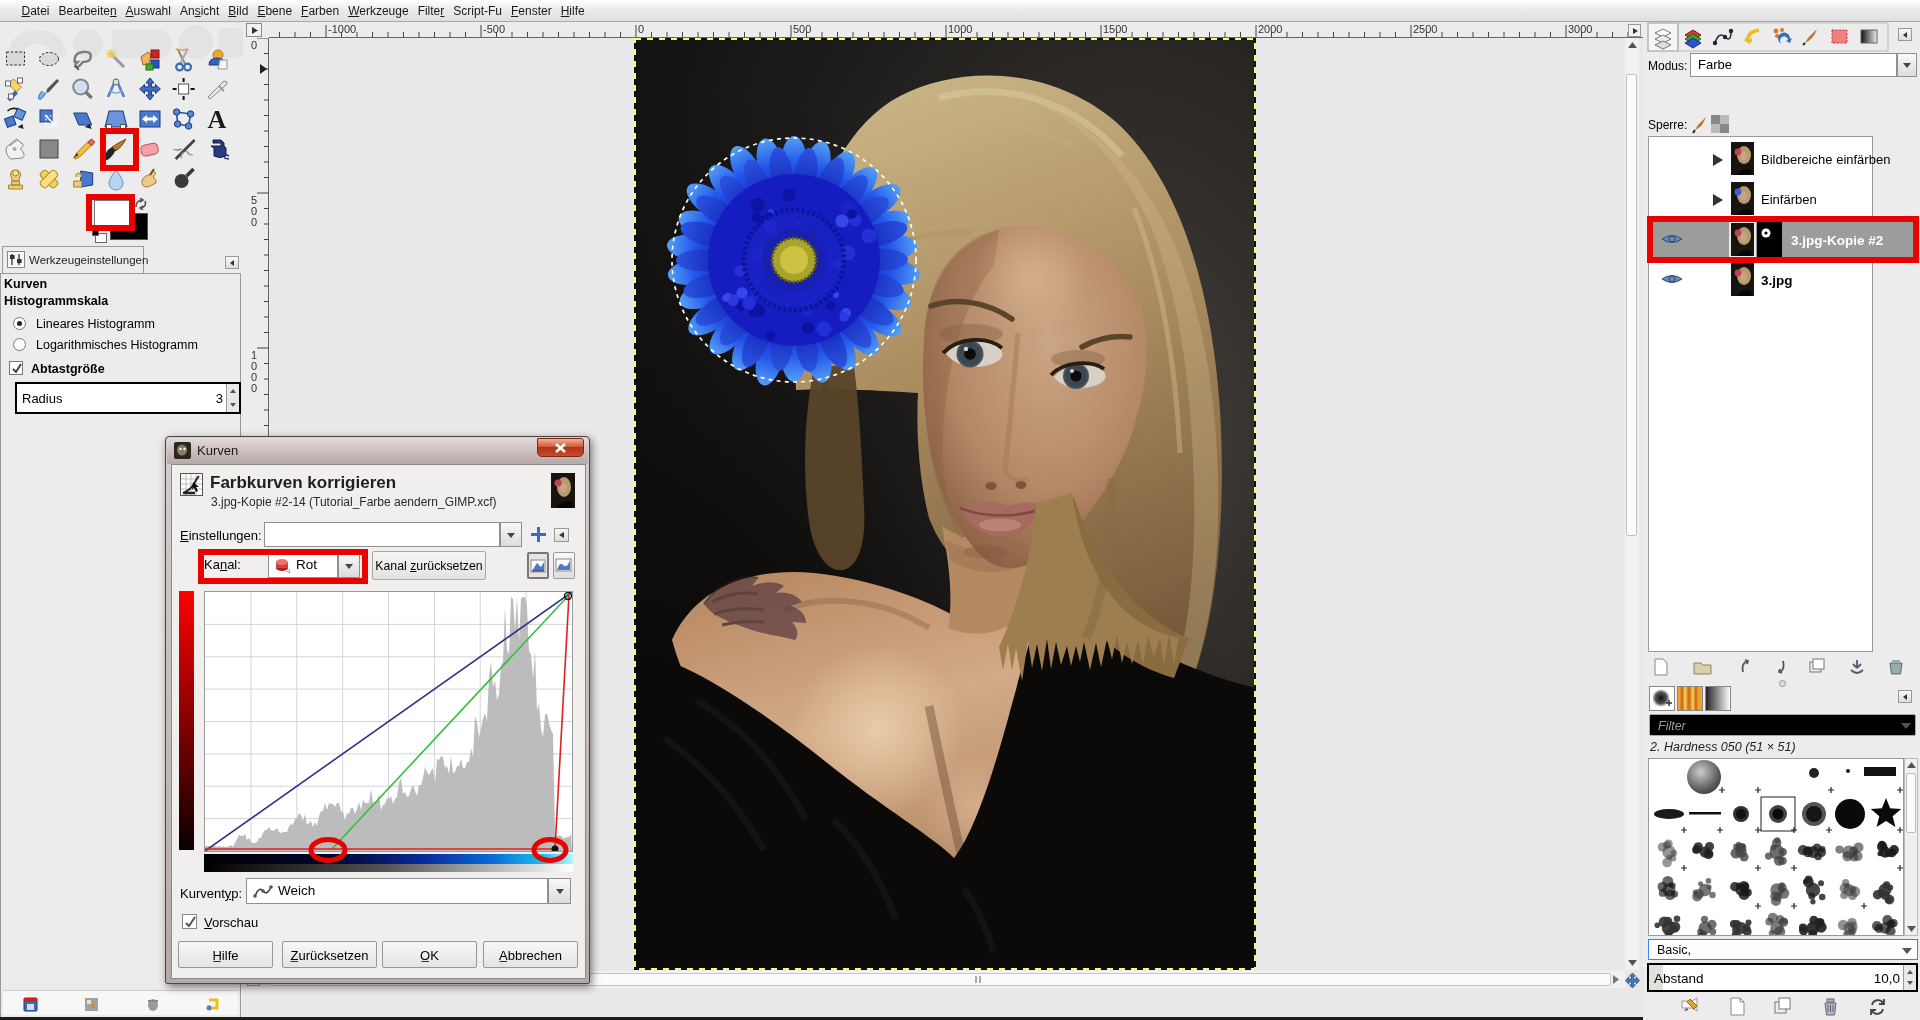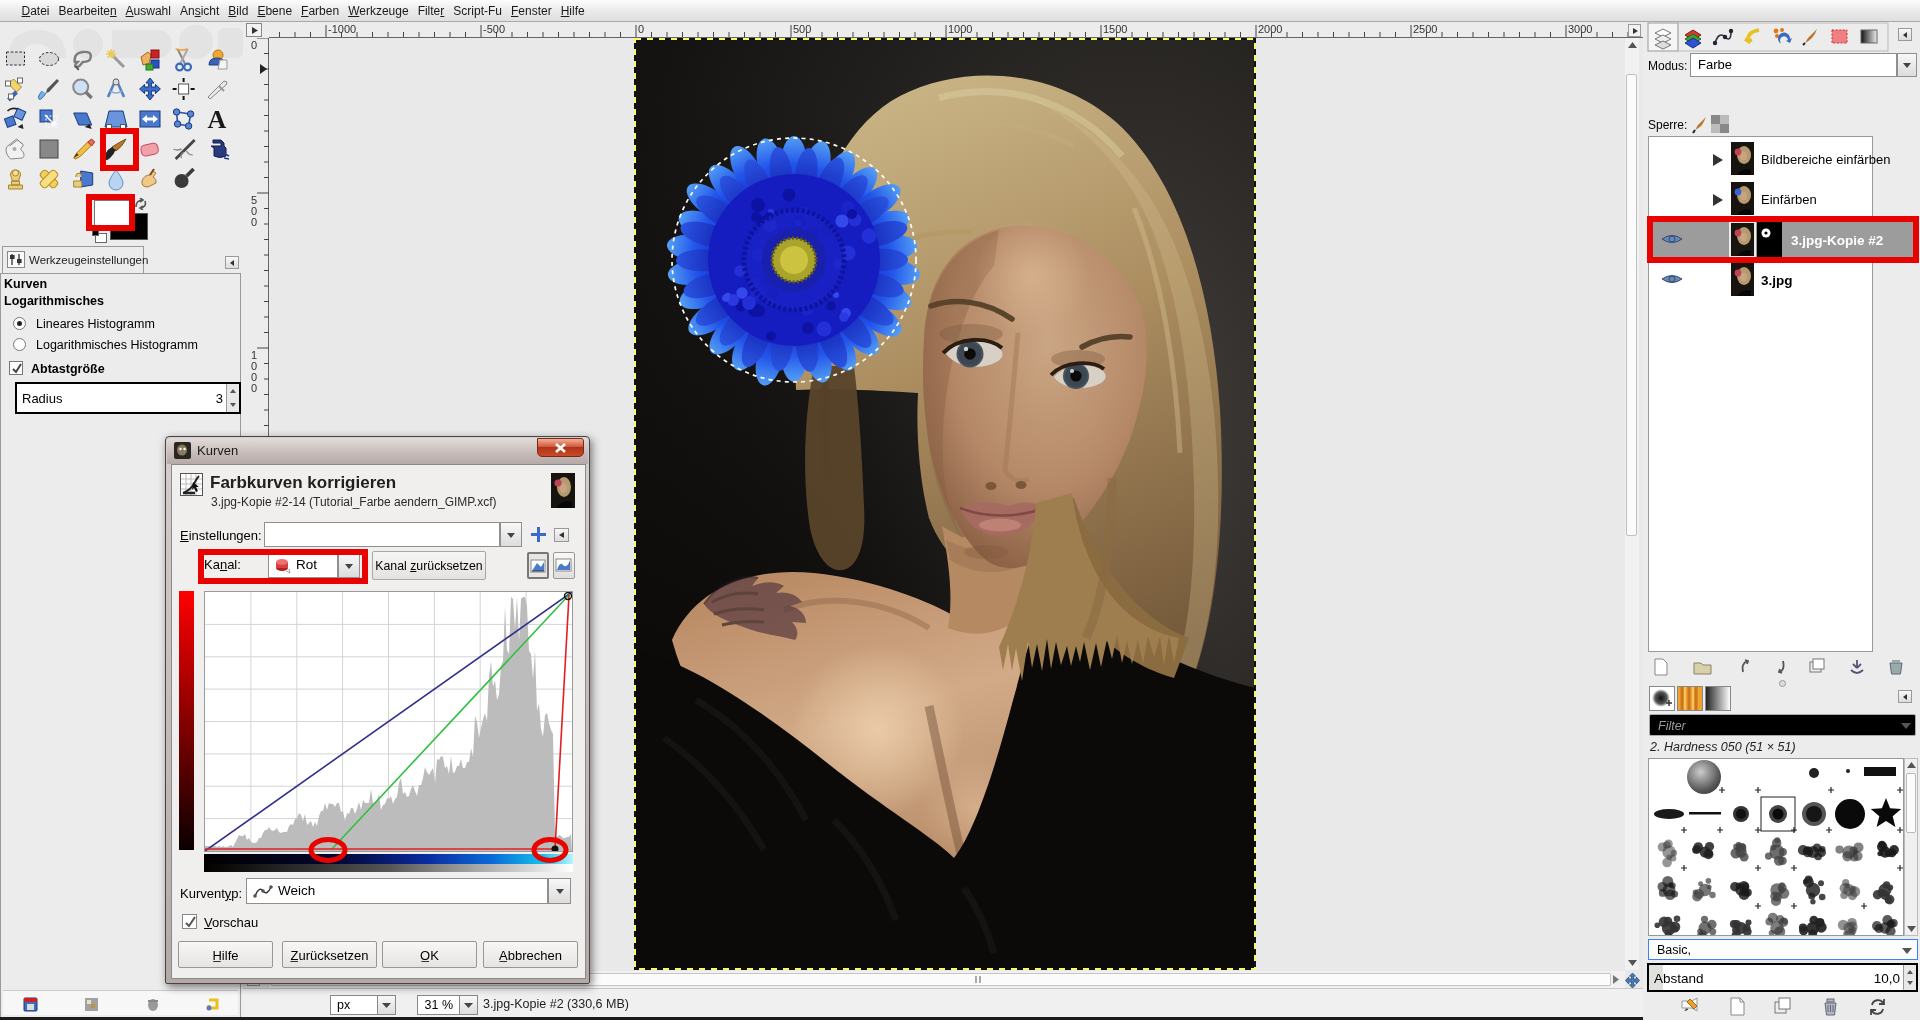--- a/index.html
+++ b/index.html
@@ -227,21 +227,21 @@
       <rect x="3" y="4" width="4.6" height="4" fill="#333"></rect>
       <rect x="10" y="8" width="4.6" height="4" fill="#333"></rect>
     </svg>
 <div class="abs" style="left:29px;top:232px;font-size:11.5px;color:#222">Werkzeugeinstellungen</div>
 <div class="abs" style="left:225px;top:234px;width:14px;height:13px;background:linear-gradient(#f8f8f8,#ddd);border:1px solid #999"></div>
 <svg class="abs" style="left:228px;top:237px" width="8" height="8">
       <path d="M6 1 L2 4 L6 7 Z" fill="#333"></path>
     </svg>
 <div class="abs" style="left:0px;top:251px;width:241px;height:745px;border:1px solid #9a9a9a;background:#ececec">
   <div class="abs" style="left:3px;top:3px;font-size:12.5px;font-weight:bold">Kurven</div>
-  <div class="abs" style="left:3px;top:20px;font-size:12.5px;font-weight:bold">Logarithmisches</div>
+  <div class="abs" style="left:3px;top:20px;font-size:12.5px;font-weight:bold">Histogrammskala</div>
   <div class="abs" style="left:12px;top:43px;width:13px;height:13px;border-radius:50%;background:#fff;border:1px solid #777"></div>
   <div class="abs" style="left:16px;top:47px;width:5px;height:5px;border-radius:50%;background:#222"></div>
   <div class="abs" style="left:35px;top:43px;font-size:12.5px">Lineares Histogramm</div>
   <div class="abs" style="left:12px;top:64px;width:13px;height:13px;border-radius:50%;background:#fff;border:1px solid #777"></div>
   <div class="abs" style="left:35px;top:64px;font-size:12.5px">Logarithmisches Histogramm</div>
   <div class="abs" style="left:8px;top:87px;width:14px;height:14px;background:#fff;border:1px solid #777"></div>
   <svg class="abs" style="left:10px;top:89px" width="12" height="12">
         <path d="M2 6 L5 9 L10 1" stroke="#444" stroke-width="2" fill="none"></path>
       </svg>
   <div class="abs" style="left:30px;top:88px;font-size:12.5px;font-weight:bold">Abtastgröße</div>
@@ -565,31 +565,20 @@
         <path d="M0 1 L4.5 7 L9 1 Z" fill="#555"></path>
       </svg>
     </div>
 <svg class="abs" style="left:1381px;top:950px" width="17" height="17" viewBox="0 0 17 17">
       <path d="M8.5 1 l3 3.2 h-2 v2.8 h2.8 v-2 l3.2 3.5 -3.2 3.5 v-2 h-2.8 v2.8 h2 l-3 3.2 -3 -3.2 h2 v-2.8 h-2.8 v2 l-3.2 -3.5 3.2 -3.5 v2 h2.8 v-2.8 h-2 Z" fill="#4a7ab8" stroke="#28507e" stroke-width="0.8"></path>
     </svg>
 <div class="abs" style="left:1368px;top:951px;width:10px;height:13px"><svg width="10" height="13">
         <path d="M2 2 L8 6.5 L2 11 Z" fill="#777"></path>
       </svg></div>
 
-<div class="abs" style="left:0;top:966px;width:1400px;height:32px;background:#f0f0f0;border-top:1px solid #c8c8c8">
- <div class="abs" style="left:87px;top:6px;width:48px;height:20px;background:#fff;border:1px solid #888;font-size:12.5px;padding:2px 0 0 6px">px</div>
- <div class="abs" style="left:134px;top:6px;width:19px;height:20px;background:linear-gradient(#f8f8f8,#dcdcdc);border:1px solid #888"><svg width="17" height="18">
-          <path d="M4 7 L8.5 12 L13 7 Z" fill="#444"></path>
-        </svg></div>
- <div class="abs" style="left:174px;top:6px;width:43px;height:20px;background:#fff;border:1px solid #888;font-size:12.5px;padding:2px 6px 0 0;text-align:right">31 %</div>
- <div class="abs" style="left:216px;top:6px;width:19px;height:20px;background:linear-gradient(#f8f8f8,#dcdcdc);border:1px solid #888"><svg width="17" height="18">
-          <path d="M4 7 L8.5 12 L13 7 Z" fill="#444"></path>
-        </svg></div>
- <div class="abs" style="left:240px;top:8px;font-size:12.5px;color:#222">3.jpg-Kopie #2 (330,6 MB)</div>
-</div>
 <div class="abs" style="left:4px;top:951px;width:13px;height:13px;background:#eee;border:1px solid #999">
       <div class="abs" style="left:2px;top:2px;width:7px;height:7px;border:1px dashed #b33"></div>
     </div>
 </div>
 
 <div id="rdock" class="abs" style="left:1643px;top:22px;width:277px;height:998px;background:#ececec">
 <svg class="abs" style="left:0;top:0" width="277" height="30" viewBox="0 0 277 30">
 <rect x="5" y="1" width="30" height="28" fill="#f5f5f5" stroke="#999"></rect>
 <g transform="translate(10,5)">
         <path d="M2 6 l8 -4 8 4 -8 4 Z" fill="#fdfdfd" stroke="#777"></path>

